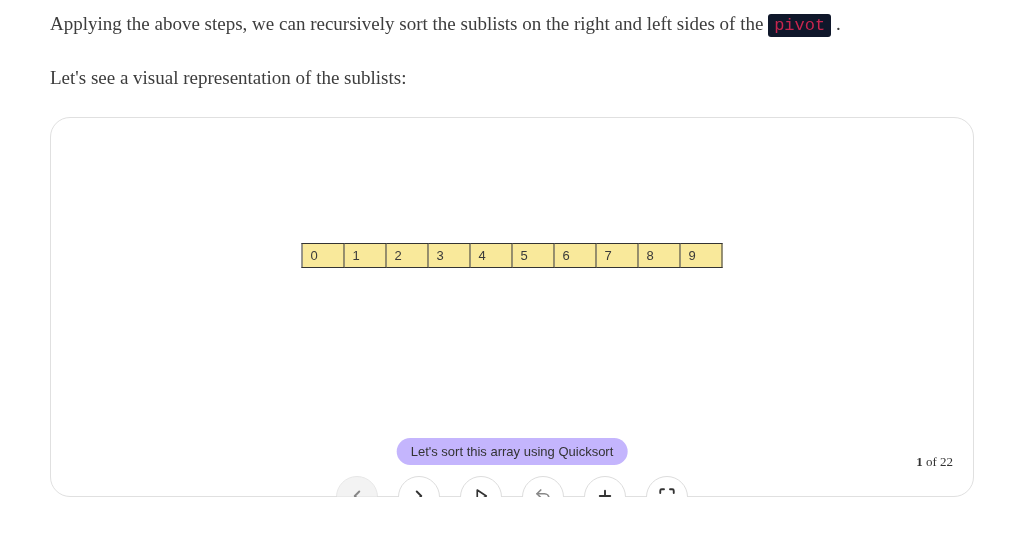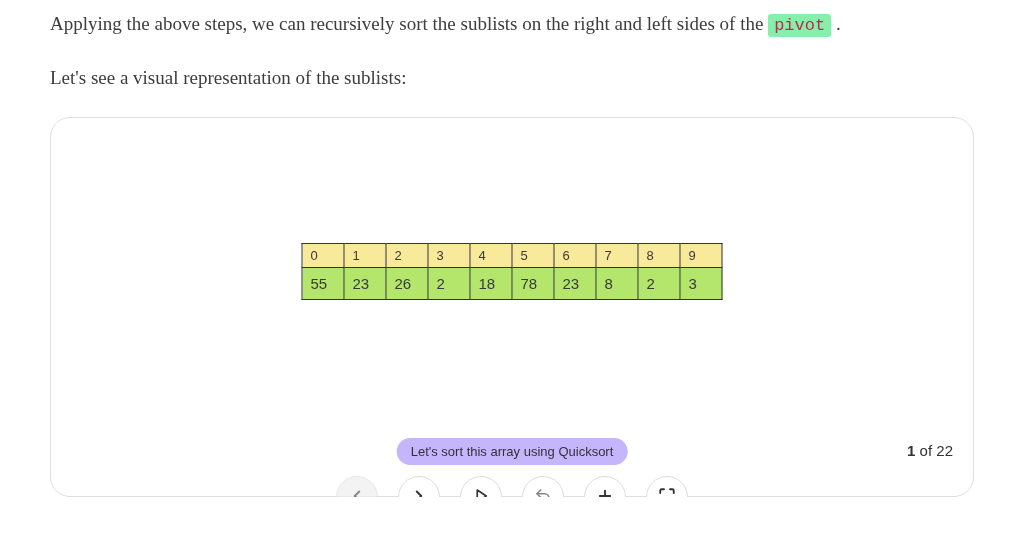--- a/index.html
+++ b/index.html
@@ -15,21 +15,21 @@
       background: #fff;
     }
     .paragraph {
       font-size: 19px;
       line-height: 1.5;
       margin-top: 10px;
       margin-bottom: 25px;
       color: #3d3d3d;
     }
     code.inline-code {
-      background: #86efac;
+      background: #0f172a;
       color: #c7254e;
       padding: 2px 6px;
       border-radius: 3px;
       font-family: 'Courier New', monospace;
       font-size: 17px;
     }
     .viz-container {
       border: 1px solid #e0e0e0;
       border-radius: 20px;
       padding: 20px;
@@ -75,23 +75,23 @@
       background: #c4b5fd;
       padding: 6px 14px;
       border-radius: 14px;
       font-family: -apple-system, Arial, sans-serif;
       font-size: 13px;
       color: #333;
     }
     .page-indicator {
       position: absolute;
       right: 20px;
-      top: 324px;
-      font-family: Liberation Sans, sans-serif;
-      font-size: 15px;
+      top: 336px;
+      font-family: Liberation Serif, serif;
+      font-size: 13px;
       color: #333;
     }
     .page-indicator .current {
       font-weight: bold;
     }
     .controls {
       position: absolute;
       left: 50%;
       bottom: -22px;
       transform: translateX(-50%);
@@ -139,32 +139,20 @@
         <td>1</td>
         <td>2</td>
         <td>3</td>
         <td>4</td>
         <td>5</td>
         <td>6</td>
         <td>7</td>
         <td>8</td>
         <td>9</td>
       </tr>
-      <tr class="value-row">
-        <td>55</td>
-        <td>23</td>
-        <td>26</td>
-        <td>2</td>
-        <td>18</td>
-        <td>78</td>
-        <td>23</td>
-        <td>8</td>
-        <td>2</td>
-        <td>3</td>
-      </tr>
     </tbody>
       </table>
   </div>
 
   <div class="caption-bubble">Let's sort this array using Quicksort</div>
 
   <div class="page-indicator">
     <span class="current">1</span><span> of </span><span>22</span>
   </div>
 

